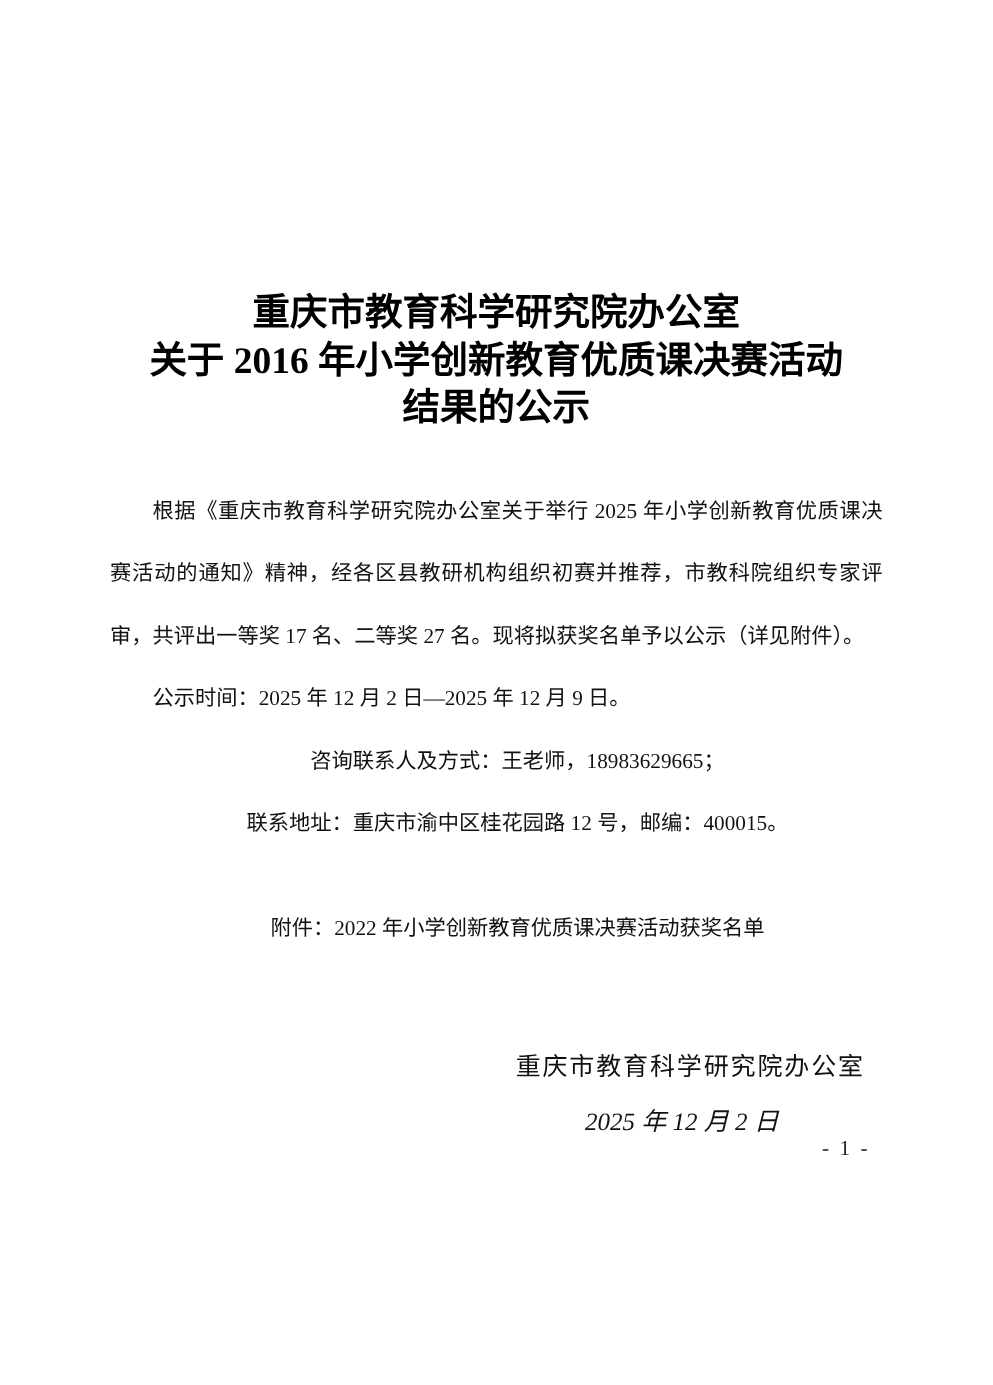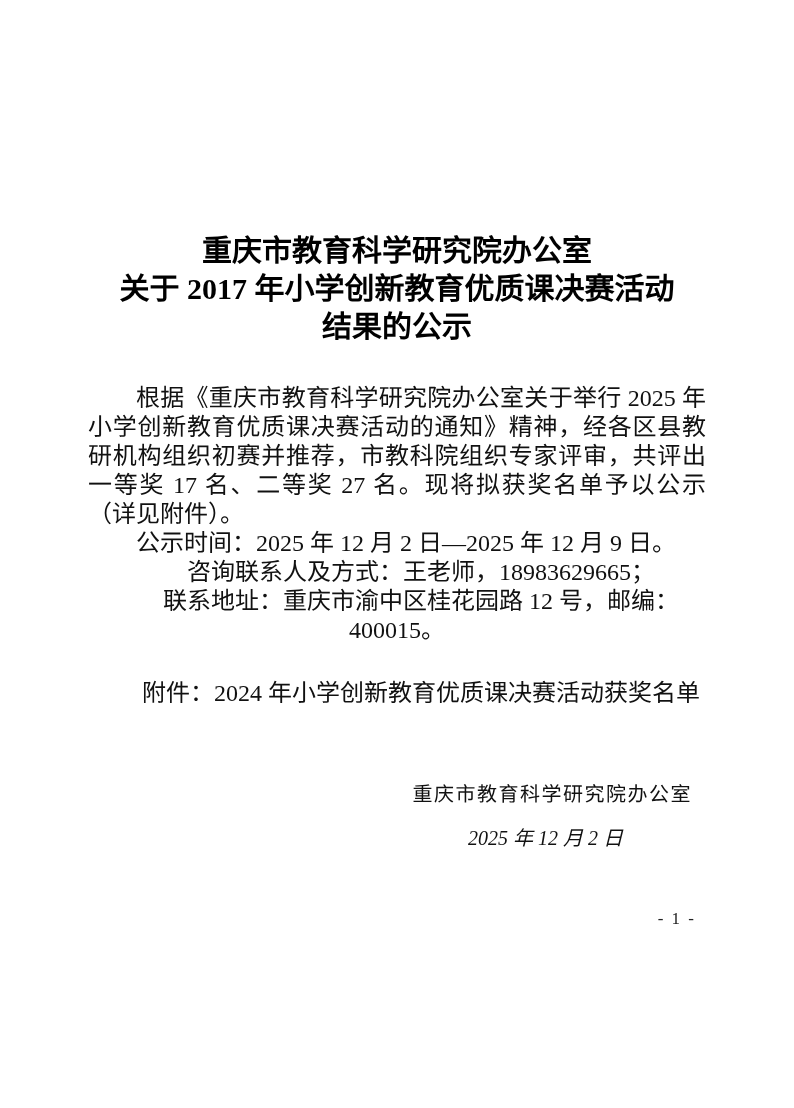--- a/index.html
+++ b/index.html
@@ -25,22 +25,22 @@
     font-weight: bold;
     font-size: 30px;
     line-height: 38px;
     color: #000000;
     margin: 0 0 38px 0;
   }
   .doc-title .t-line {
     display: block;
   }
   .body-text {
-    font-size: 24px;
-    line-height: 29px;
+    font-size: 17px;
+    line-height: 50px;
   }
   .body-text p {
     margin: 0;
     text-indent: 2em;
     text-align: justify;
     text-justify: inter-ideograph;
   }
   .body-text p.no-justify {
     text-align: center;
   }
@@ -74,30 +74,30 @@
   }
 </style>
 </head>
 <body>
 
 <div class="page">
   <div class="content">
 
     <h1 class="doc-title">
       <span class="t-line">重庆市教育科学研究院办公室</span>
-      <span class="t-line">关于 2017 年小学创新教育优质课决赛活动</span>
+      <span class="t-line">关于 2016 年小学创新教育优质课决赛活动</span>
       <span class="t-line">结果的公示</span>
     </h1>
 
     <div class="body-text">
       <p>根据《重庆市教育科学研究院办公室关于举行 2025 年小学创新教育优质课决赛活动的通知》精神，经各区县教研机构组织初赛并推荐，市教科院组织专家评审，共评出一等奖 17 名、二等奖 27 名。现将拟获奖名单予以公示（详见附件）。</p>
       <p>公示时间：2025 年 12 月 2 日—2025 年 12 月 9 日。</p>
       <p class="no-justify">咨询联系人及方式：王老师，18983629665；</p>
       <p class="no-justify">联系地址：重庆市渝中区桂花园路 12 号，邮编：400015。</p>
-      <p class="no-justify attachment-line">附件：2024 年小学创新教育优质课决赛活动获奖名单</p>
+      <p class="no-justify attachment-line">附件：2022 年小学创新教育优质课决赛活动获奖名单</p>
     </div>
 
     <div class="signature-block">
       <div class="signature-org">重庆市教育科学研究院办公室</div>
       <div class="signature-date">2025 年 12 月 2 日</div>
     </div>
 
   </div>
 
   <div class="page-number">- 1 -</div>

